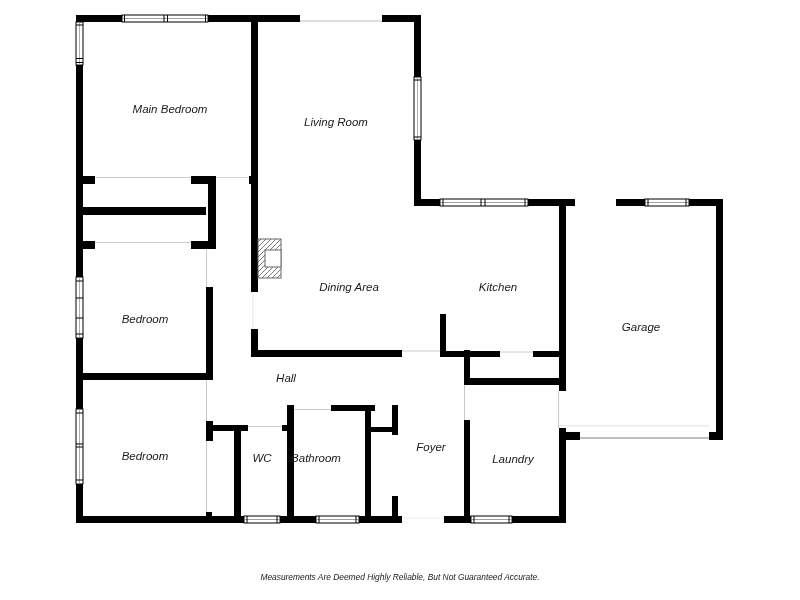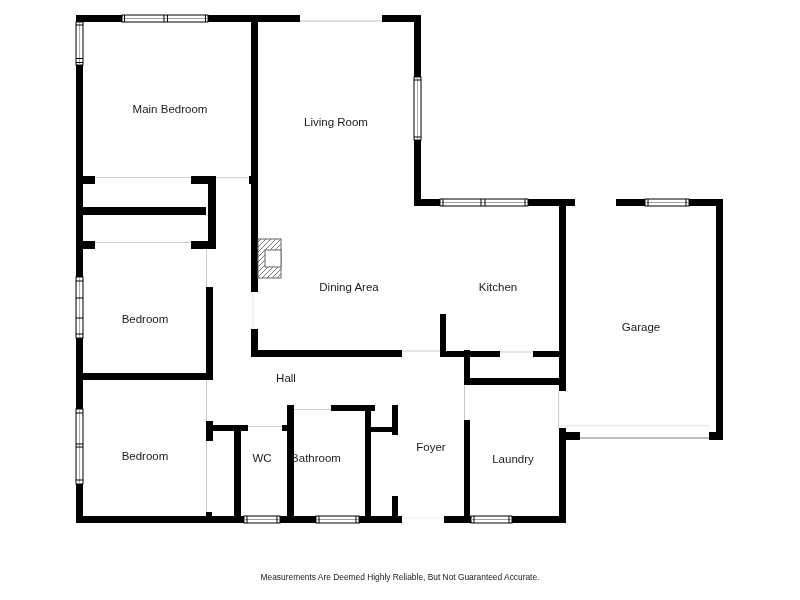--- a/index.html
+++ b/index.html
@@ -1,16 +1,16 @@
 <!DOCTYPE html>
 <html><head>
 <meta charset="utf-8">
 <style>
 html,body{margin:0;padding:0;background:#fff;}
-#plan{width:800px;height:600px;position:relative;background:#fff;font-family:"Liberation Sans", sans-serif;filter:grayscale(100%);}
+#plan{width:800px;height:600px;position:relative;background:#fff;font-family:"Liberation Sans", sans-serif;filter:grayscale(100%);font-style:italic;}
 svg{display:block;}
 text{fill:#1a1a1a;font-family:"Liberation Sans", sans-serif;font-size:11.5px;}
 .disc{font-size:8.4px;fill:#1a1a1a;letter-spacing:0px;}
 </style>
 </head>
 <body>
 
 <div id="plan">
 <svg width="800" height="600" viewBox="0 0 800 600">
 <defs>

